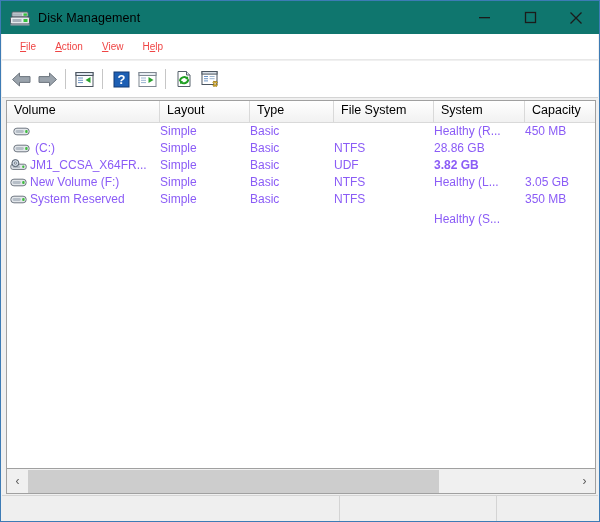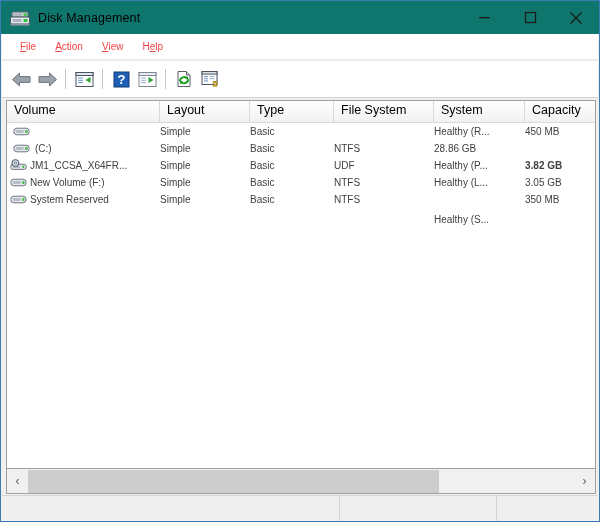--- a/index.html
+++ b/index.html
@@ -143,22 +143,22 @@
 
   .rows { background: #ffffff; }
   .row {
     display: flex;
     height: 17px;
     align-items: center;
     cursor: default;
   }
   .cell {
     box-sizing: border-box;
-    font-size: 10px;
-    color: #404040;
+    font-size: 12px;
+    color: #8b5cf6;
     white-space: nowrap;
     overflow: hidden;
     line-height: 17px;
   }
   .cell.volume {
     display: flex;
     align-items: center;
     padding-left: 3px;
   }
   .vol-icon {
@@ -388,21 +388,20 @@
               <rect x="2.6" y="6.6" width="7.6" height="2.3" rx="1" fill="#b6bec7"></rect>
               <rect x="12.2" y="6.6" width="2.2" height="2.3" rx="0.8" fill="#3fbb3f"></rect>
               <circle cx="5.4" cy="4.1" r="3.5" fill="#cfd8e4" stroke="#4f5b68" stroke-width="1"></circle>
               <circle cx="5.4" cy="4.1" r="1.1" fill="#ffffff" stroke="#4f5b68" stroke-width="0.7"></circle>
             </svg>
             <span>JM1_CCSA_X64FR...</span>
           </div>
           <div class="cell" style="width: 90px;">Simple</div>
           <div class="cell" style="width: 84px;">Basic</div>
           <div class="cell" style="width: 100px;">UDF</div>
-          <div class="cell" style="width: 91px;">Healthy (P...</div>
           <div class="cell" style="width: 70px; font-weight: bold;">3.82 GB</div>
         </div>
         <div class="row">
           <div class="cell volume" style="width: 153px;">
             <svg class="vol-icon" viewBox="0 0 17 13">
               <rect x="0.8" y="3.2" width="15.4" height="6.6" rx="3.1" fill="#e4e8ec" stroke="#6e7680" stroke-width="1"></rect>
               <rect x="2.6" y="5.1" width="8.2" height="2.8" rx="1.3" fill="#b6bec7"></rect>
               <rect x="12.2" y="5.1" width="2.4" height="2.8" rx="1" fill="#3fbb3f"></rect>
             </svg>
             <span>New Volume (F:)</span>

